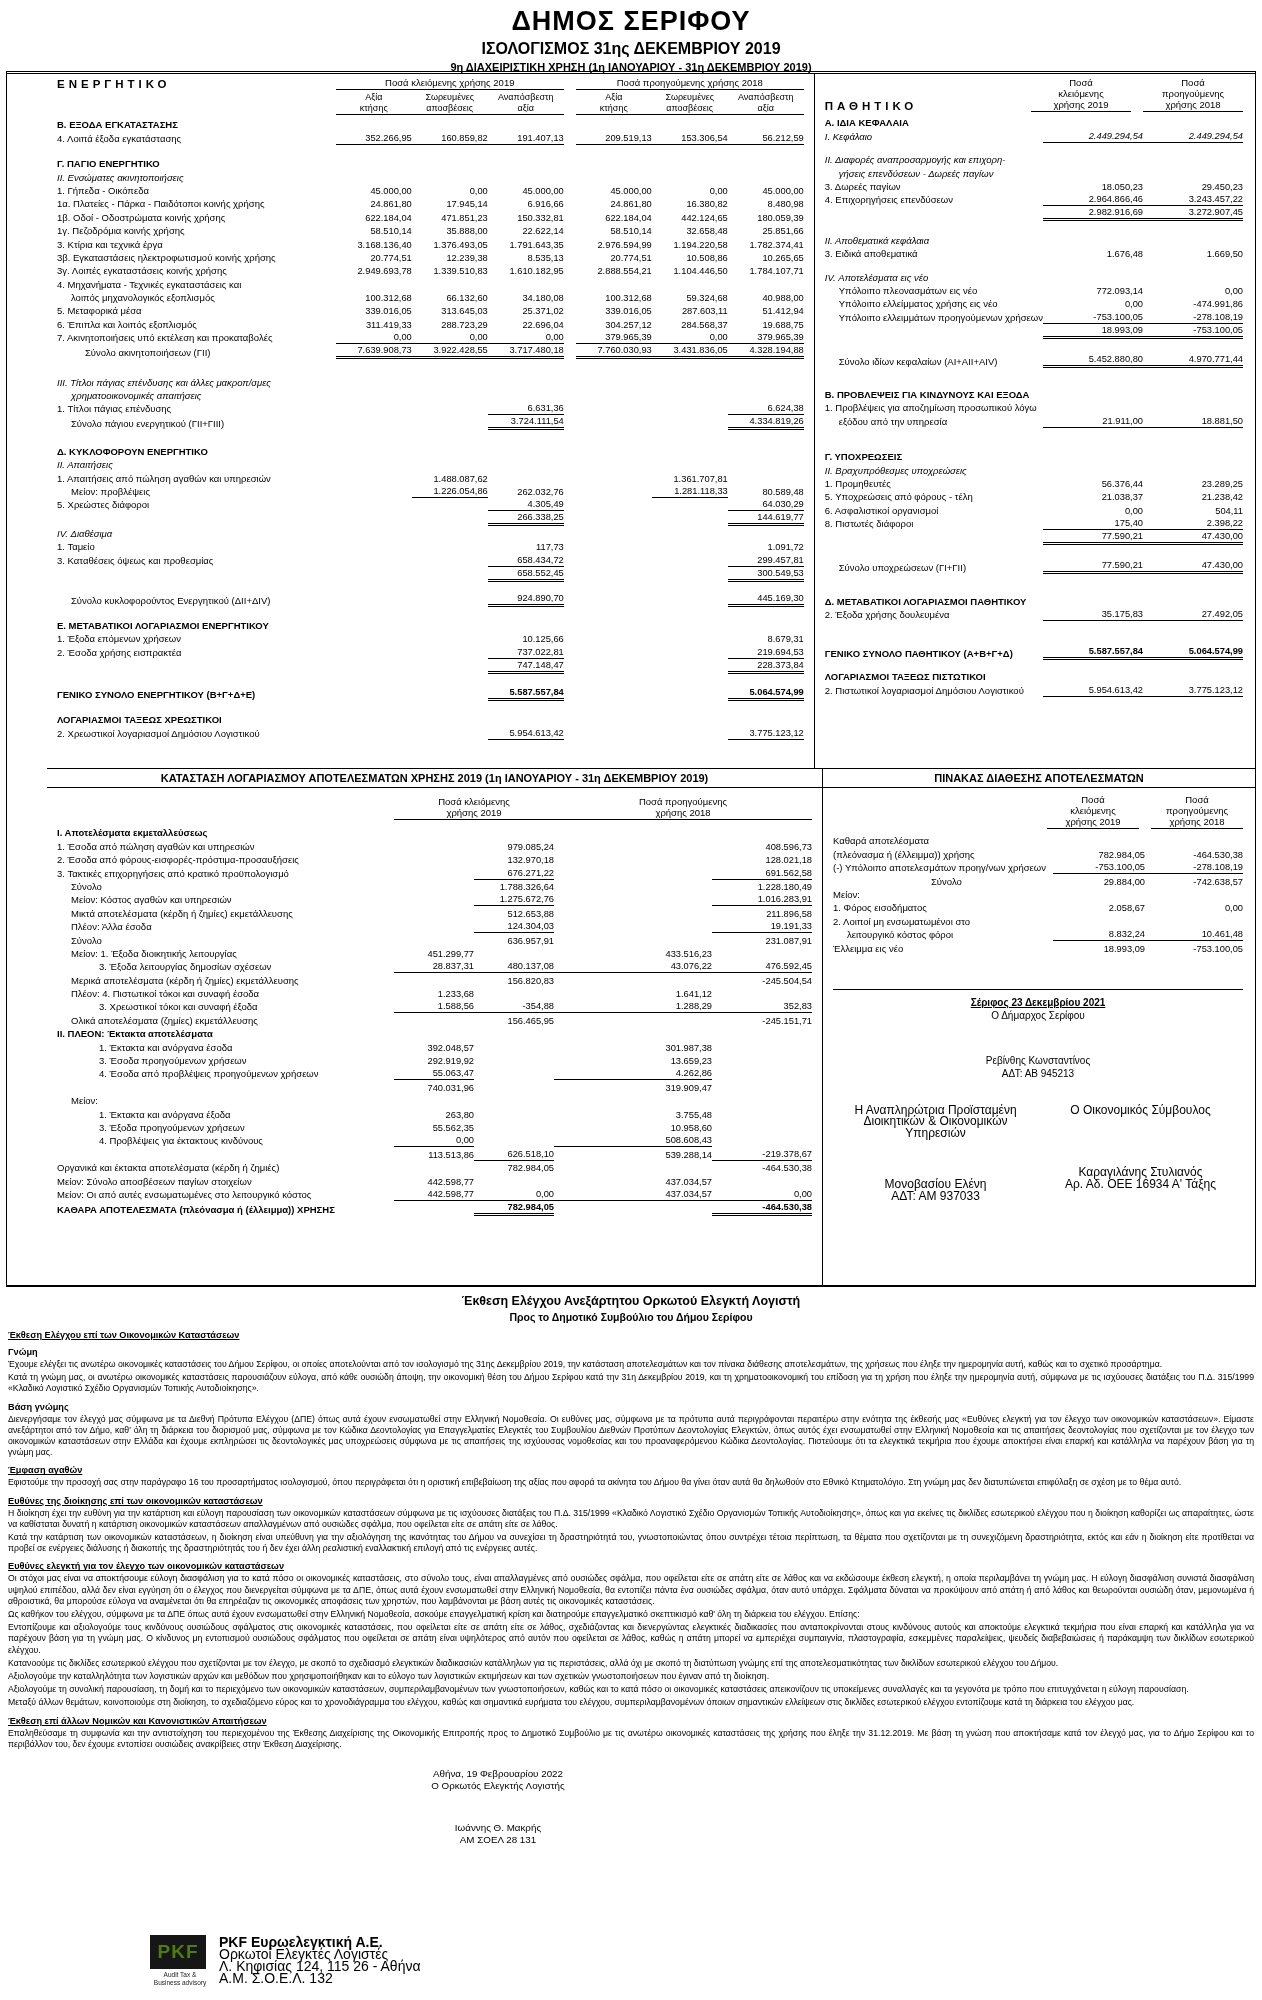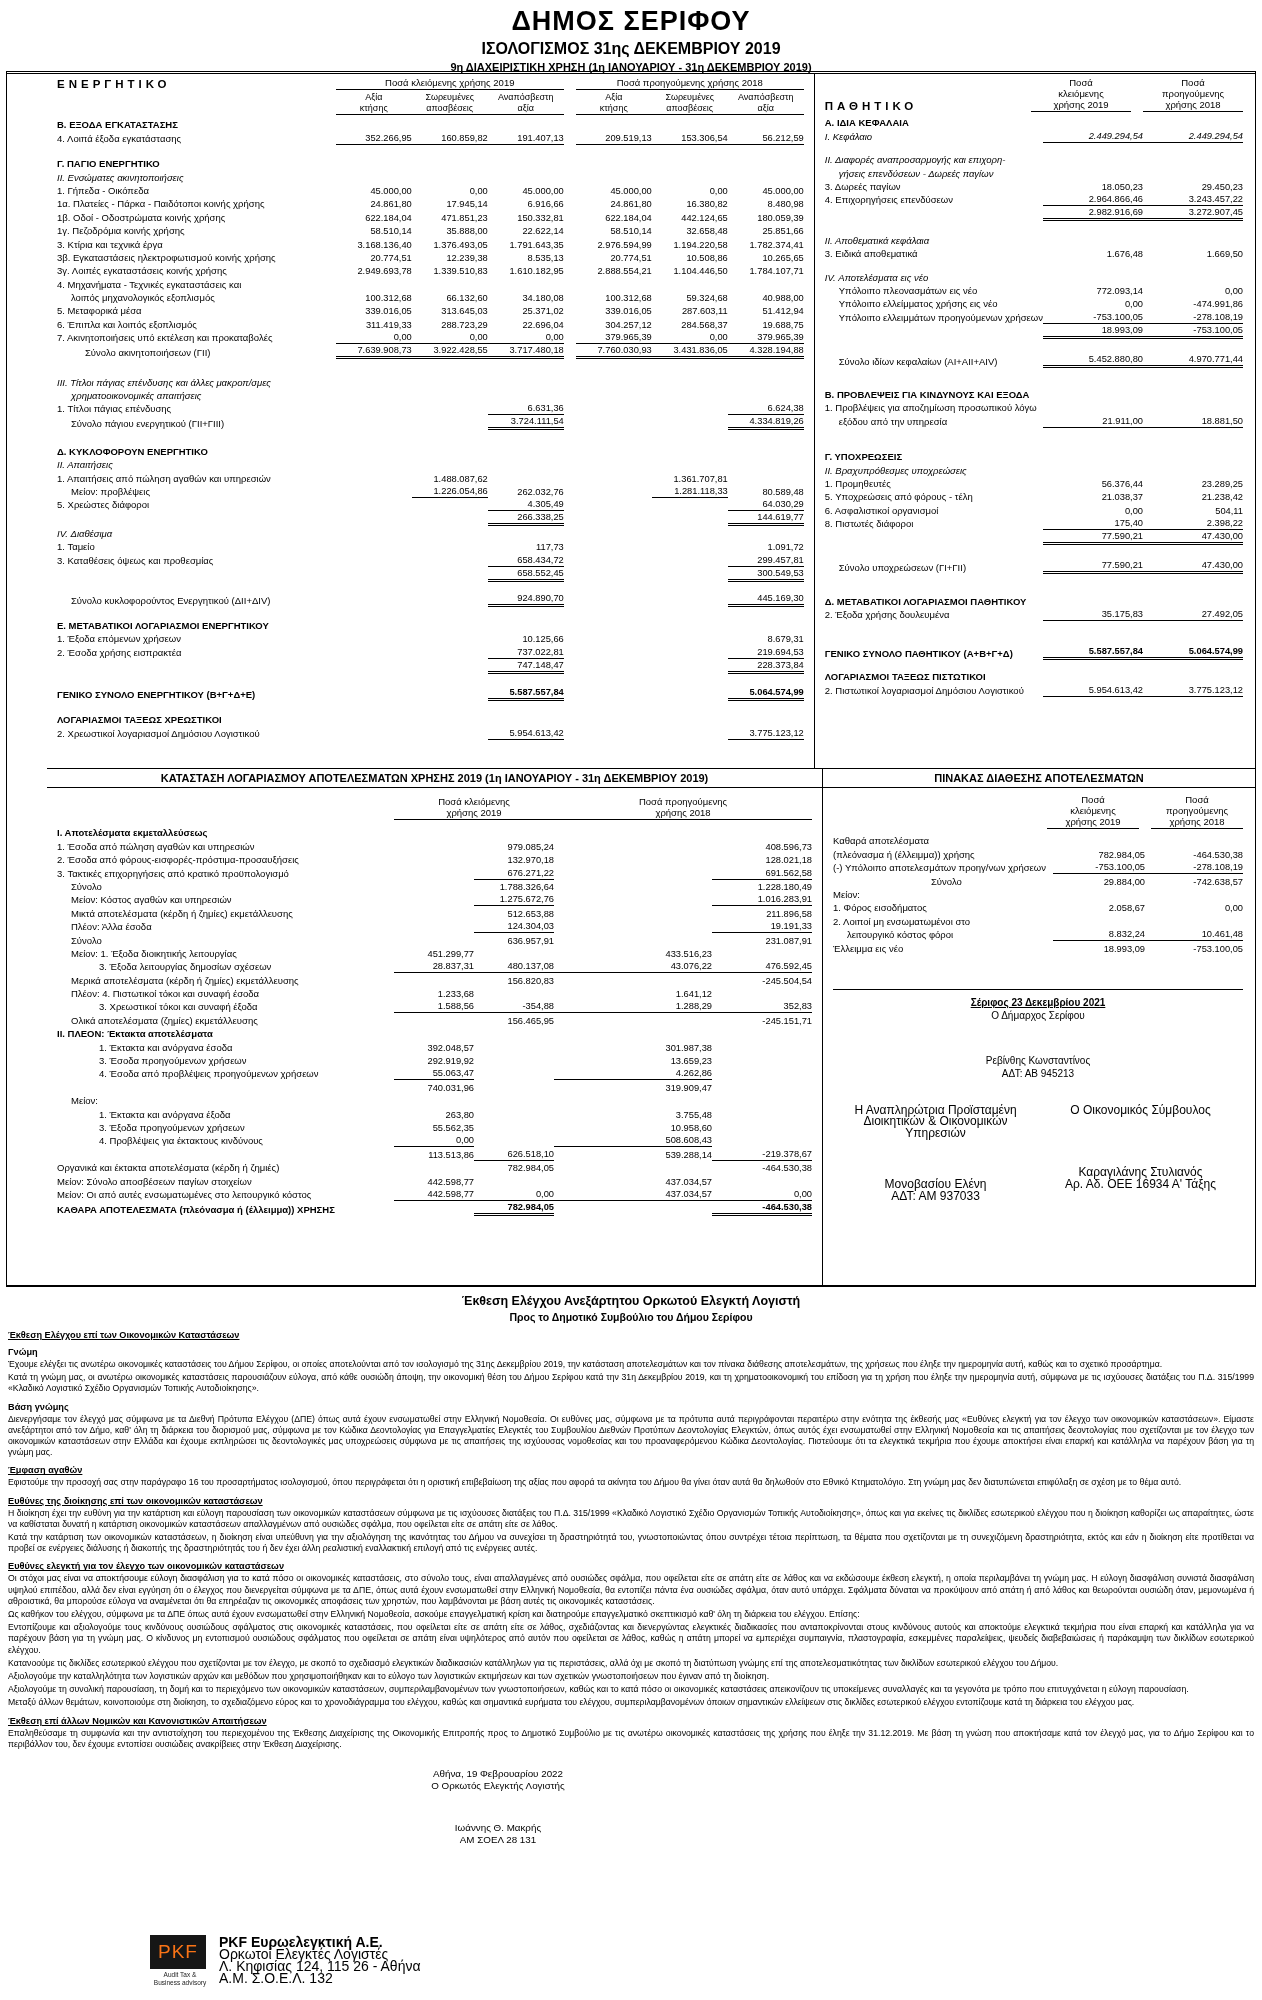--- a/index.html
+++ b/index.html
@@ -88,21 +88,21 @@
   .ah { font-weight:bold; font-size:9.2px; margin-top:7px; }
   .ah.hu { text-decoration:underline; }
   .ap { font-size:8.7px; line-height:11.2px; text-align:justify; margin-top:2px; }
 
   .aud-sign { width:360px; margin:18px 0 0 310px; text-align:center; font-size:9.8px; line-height:12px; }
   .aud-sign .nm { margin-top:30px; }
 
   
   .firm { position:absolute; left:150px; bottom:14px; display:flex; gap:9px; align-items:flex-start; }
   .firm-logo { width:60px; text-align:center; }
-  .logo-box { width:56px; height:34px; background:#161616; color:#f97316; font-weight:normal; font-size:19px;
+  .logo-box { width:56px; height:34px; background:#161616; color:#4d7c0f; font-weight:bold; font-size:19px;
               display:flex; align-items:center; justify-content:center; letter-spacing:1px; }
   .logo-cap { font-size:6.5px; line-height:7.5px; margin-top:2px; white-space:pre-line; color:#222; }
   .firm-text { font-size:14px; line-height:12px; padding-top:1px; }
   .firm-text .fname { font-weight:bold; }
 </style>
 </head>
 <body>
 
 <div class="page">
 

